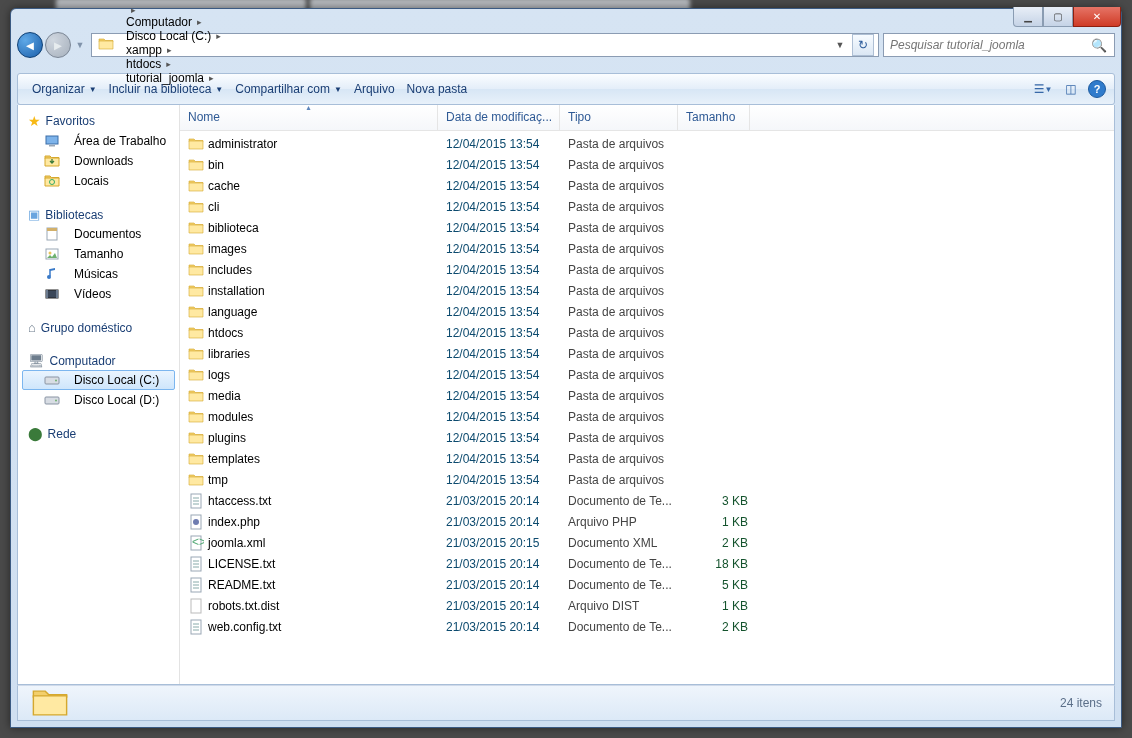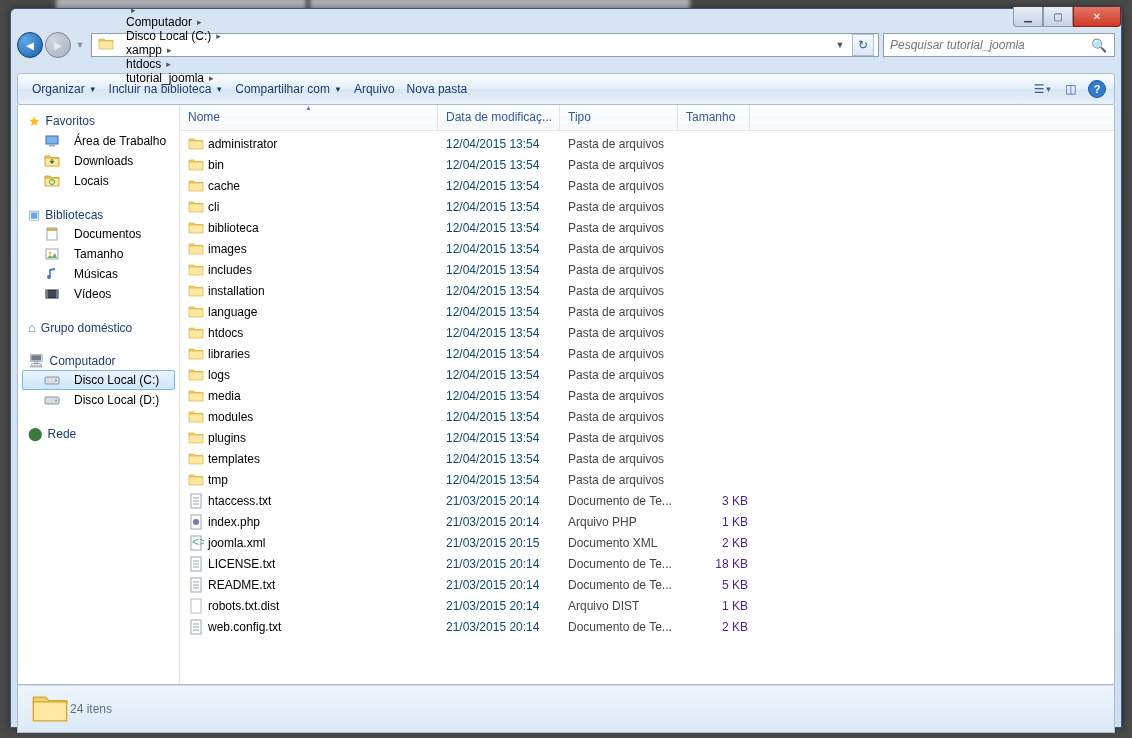--- a/index.html
+++ b/index.html
@@ -71,26 +71,26 @@
 .col.date { width:122px; }
 .col.type { width:118px; }
 .col.size { width:72px; }
 
 .rows { padding:2px 0;}
 .row { display:flex; align-items:center; height:21px; padding-left:8px;}
 .cell { white-space:nowrap; overflow:hidden; }
 .cell.name { width:258px; display:flex; align-items:center; gap:4px;}
 .cell.date { width:122px; color:#0c4a6e;}
 .cell.type { width:118px; color:#444;}
-.cell.size { width:72px; text-align:right; color:#4c1d95; padding-right:10px;}
+.cell.size { width:72px; text-align:right; color:#14532d; padding-right:10px;}
 
 .fico { width:16px; height:16px; display:inline-block; }
 
-.status { height:48px; margin:0 6px 6px 6px; background: linear-gradient(to bottom,#eff5fc,#dce9f7);
-  border:1px solid #a8bed8; border-top:1px solid #cfdaea; display:flex; align-items:center; padding:0 12px; gap:0;}
+.status { height:36px; margin:0 6px 6px 6px; background: linear-gradient(to bottom,#eff5fc,#dce9f7);
+  border:1px solid #a8bed8; border-top:1px solid #cfdaea; display:flex; align-items:center; padding:0 12px; gap:12px;justify-content:space-between;}
 .status .big-folder { width:40px; height:38px; }
 .status .txt { color:#5b6f89; }
 
 svg { display:block; }
 
 .blur-tab { position:absolute; top:-2px; left:56px; width:250px; height:18px; background:#e4e9ef;
   border-radius:3px 3px 0 0; filter: blur(2px); opacity:0.7;}
 .blur-tab2 { left:310px; width:380px; }
 
 .folder-svg path.body { fill:#ffe9a2; stroke:#d5a82e; stroke-width:0.6;}

